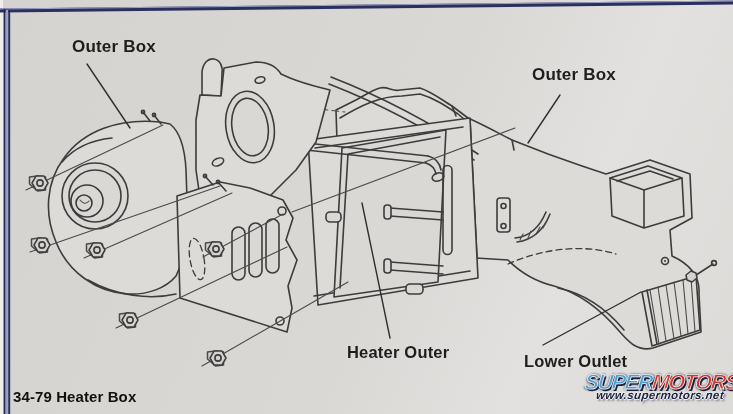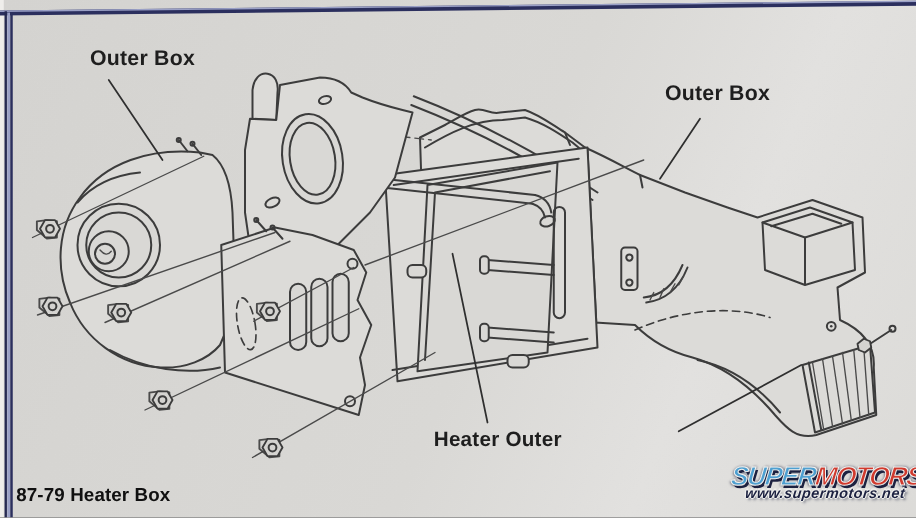--- a/index.html
+++ b/index.html
@@ -186,21 +186,22 @@
       <path d="M-2,9 L735,1" stroke="#9aa0c6" stroke-width="1.1" fill="none"></path>
       <path d="M4.6,9 L4.6,416" stroke="#262a52" stroke-width="1.9" fill="none"></path>
       <path d="M6.9,10 L6.9,416" stroke="#9aa0c6" stroke-width="2.2" fill="none"></path>
       <path d="M9.2,10 L9.2,416" stroke="#2b2f5e" stroke-width="2" fill="none"></path>
     </g>
   </svg>
 
   <div class="lbl" style="left:72px;top:37px">Outer Box</div>
   <div class="lbl" style="left:532px;top:65px">Outer Box</div>
   <div class="lbl" style="left:347px;top:343px;font-size:16.5px">Heater Outer</div>
-
-  <div class="caption">87-79 Heater Box</div>
+  <div class="lbl" style="left:524px;top:352px;font-size:16.5px">Lower Outlet</div>
+
+  <div class="caption">34-79 Heater Box</div>
 
   <div id="watermark">
     <div id="wm-line1"><span class="b">SUPER</span><span class="r">MOTORS</span></div>
     <div id="wm-line2">www.supermotors.net</div>
   </div>
 
 </div>
 
 </body></html>

